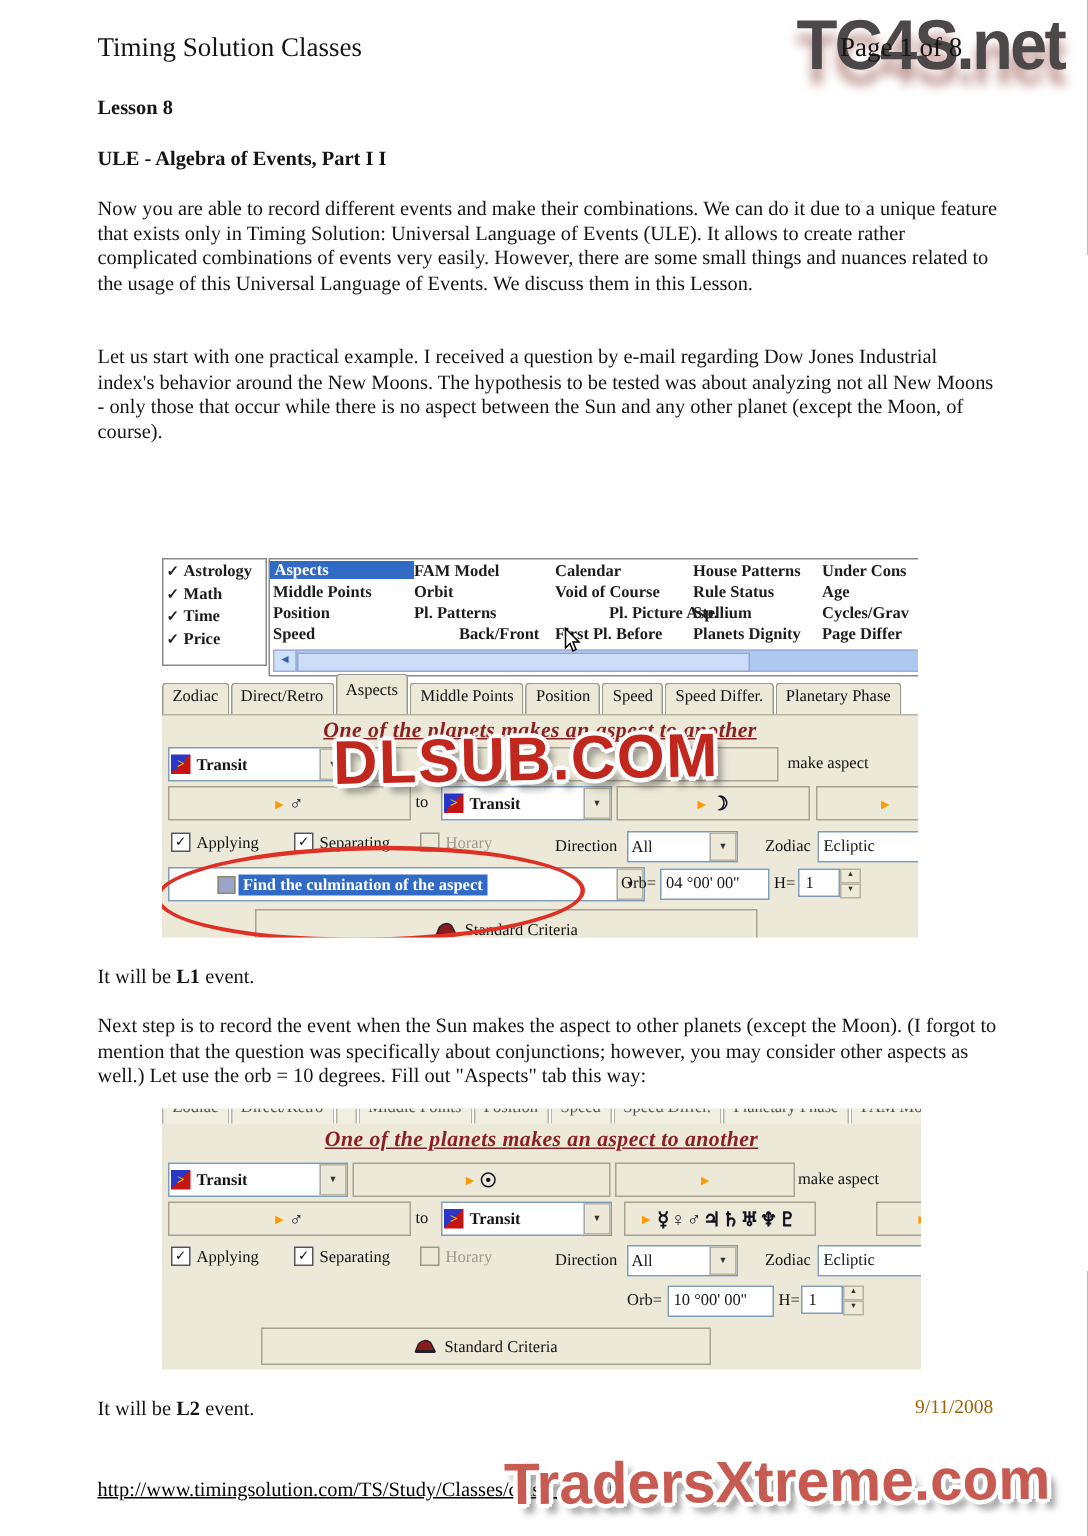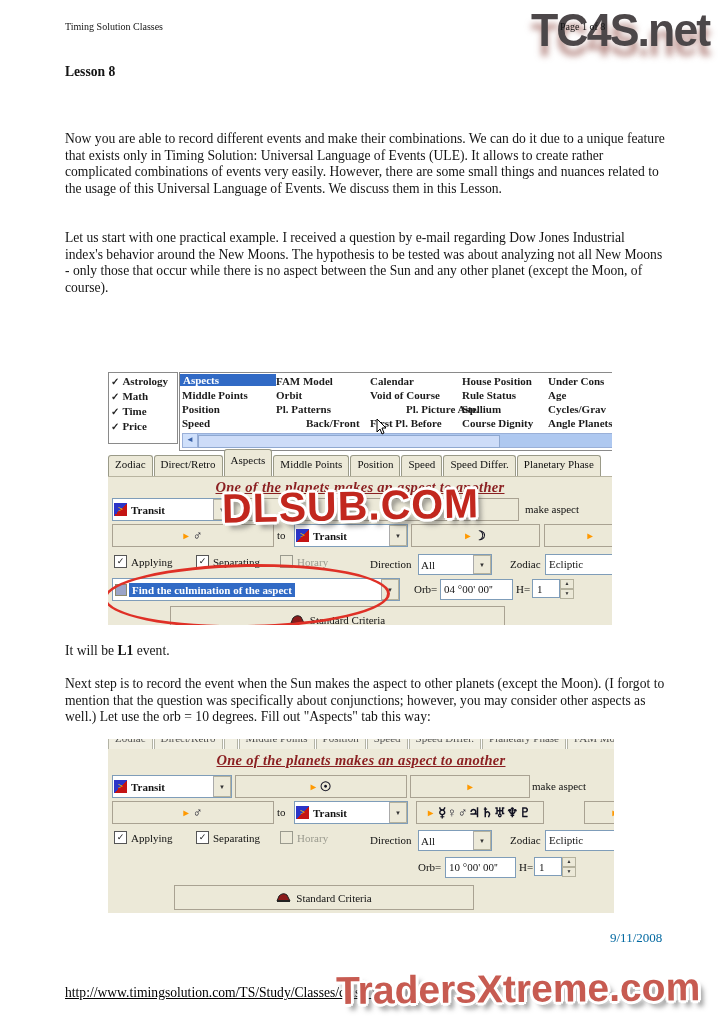--- a/index.html
+++ b/index.html
@@ -1,38 +1,38 @@
 <!DOCTYPE html>
 <html><head>
 <meta charset="utf-8">
 <style>
   html,body{margin:0;padding:0;background:#888;}
   .page{position:relative;width:725px;height:1024px;background:#ffffff;overflow:hidden;
         font-family:"Liberation Serif",serif;color:#141414;}
   .doc-text{position:absolute;font-size:13.6px;line-height:16.6px;width:600px;}
   .b{font-weight:bold;}
-  .hdr{position:absolute;font-size:10px;}
+  .hdr{position:absolute;font-size:18px;}
   
   .wm-top{position:absolute;left:531px;top:2px;font-family:"Liberation Sans",sans-serif;
           font-weight:bold;font-size:47px;letter-spacing:-2px;transform:scaleX(.95);
           transform-origin:left top;color:#4c4749;z-index:3;
           text-shadow:0 10px 7px rgba(150,88,80,.65);}
   .wm-mid{position:absolute;left:222px;top:483px;font-family:"Liberation Sans",sans-serif;
           font-weight:bold;font-size:41px;letter-spacing:1px;color:#c2271e;z-index:6;
           transform:rotate(-1.2deg);
           text-shadow:-2px -2px 0 #fff,2px -2px 0 #fff,-2px 2px 0 #fff,2px 2px 0 #fff,
                       0 -3px 0 #fff,0 3px 0 #fff,-3px 0 0 #fff,3px 0 0 #fff,
                       5px 6px 5px rgba(70,70,70,.55);}
   .wm-bot{position:absolute;left:336px;top:967px;font-family:"Liberation Sans",sans-serif;
           font-weight:bold;font-size:39px;letter-spacing:0px;color:#c75b51;z-index:6;
           transform:rotate(-.6deg);
           text-shadow:-2px -2px 0 #fff,2px -2px 0 #fff,-2px 2px 0 #fff,2px 2px 0 #fff,
                       0 -3px 0 #fff,0 3px 0 #fff,-3px 0 0 #fff,3px 0 0 #fff,
                       5px 6px 5px rgba(70,70,70,.6);}
-  .ftr-date{position:absolute;left:610px;top:930px;font-size:13px;color:#0369a1;z-index:1;}
+  .ftr-date{position:absolute;left:610px;top:930px;font-size:13px;color:#a16207;z-index:1;}
   .ftr-link{position:absolute;left:65px;top:985px;font-size:13.6px;color:#000;
             text-decoration:underline;z-index:2;}
   
   .shot{position:absolute;left:108px;font-family:Liberation Serif, serif;overflow:hidden;}
   #shot1{top:372px;width:504px;height:253px;}
   #shot2{top:739px;width:506px;height:174px;background:#ece9d8;}
   .whitebox{position:absolute;background:#fff;border:1px solid #8a8a8a;}
   .mi{position:absolute;font-size:11px;font-weight:bold;color:#1c1c1c;white-space:nowrap;}
   .mi-hl{position:absolute;background:#316ac5;color:#fff;font-size:11px;font-weight:bold;
          padding:0 3px;white-space:nowrap;}
@@ -92,20 +92,21 @@
 </head>
 <body>
 
 <div class="page">
 
   <div class="hdr" style="left:65px;top:21px;">Timing Solution Classes</div>
   <div class="hdr" style="left:560px;top:21px;z-index:4;">Page 1 of 8</div>
   <div class="wm-top">TC4S.net</div>
 
   <div class="doc-text b" style="left:65px;top:64px;">Lesson 8</div>
+  <div class="doc-text b" style="left:65px;top:98px;">ULE - Algebra of Events, Part I I</div>
   <div class="doc-text" style="left:65px;top:131px;">Now you are able to record different events and make their combinations. We can do it due to a unique feature that exists only in Timing Solution: Universal Language of Events (ULE). It allows to create rather complicated combinations of events very easily. However, there are some small things and nuances related to the usage of this Universal Language of Events. We discuss them in this Lesson.</div>
   <div class="doc-text" style="left:65px;top:230px;">Let us start with one practical example. I received a question by e-mail regarding Dow Jones Industrial index's behavior around the New Moons. The hypothesis to be tested was about analyzing not all New Moons - only those that occur while there is no aspect between the Sun and any other planet (except the Moon, of course).</div>
 
   <div class="shot" id="shot1">
 
     <div class="whitebox" style="left:0;top:0;width:68px;height:70px;">
       <div class="cbrow" style="left:2px;top:2px;"><span class="tick">✓</span><span>Astrology</span></div>
       <div class="cbrow" style="left:2px;top:17px;"><span class="tick">✓</span><span>Math</span></div>
       <div class="cbrow" style="left:2px;top:32px;"><span class="tick">✓</span><span>Time</span></div>
       <div class="cbrow" style="left:2px;top:47px;"><span class="tick">✓</span><span>Price</span></div>
@@ -117,28 +118,28 @@
     <div class="mi" style="left:74px;top:31px;">Position</div>
     <div class="mi" style="left:74px;top:45px;">Speed</div>
     <div class="mi" style="left:168px;top:3px;">FAM Model</div>
     <div class="mi" style="left:168px;top:17px;">Orbit</div>
     <div class="mi" style="left:168px;top:31px;">Pl. Patterns</div>
     <div class="mi" style="left:168px;top:45px;padding-left:30px;">Back/Front</div>
     <div class="mi" style="left:262px;top:3px;">Calendar</div>
     <div class="mi" style="left:262px;top:17px;">Void of Course</div>
     <div class="mi" style="left:262px;top:31px;margin-left:36px;">Pl. Picture Asp.</div>
     <div class="mi" style="left:262px;top:45px;">First Pl. Before</div>
-    <div class="mi" style="left:354px;top:3px;">House Position</div>
+    <div class="mi" style="left:354px;top:3px;">House Patterns</div>
     <div class="mi" style="left:354px;top:17px;">Rule Status</div>
     <div class="mi" style="left:354px;top:31px;">Stellium</div>
-    <div class="mi" style="left:354px;top:45px;">Course Dignity</div>
+    <div class="mi" style="left:354px;top:45px;">Planets Dignity</div>
     <div class="mi" style="left:440px;top:3px;">Under Cons</div>
     <div class="mi" style="left:440px;top:17px;">Age</div>
     <div class="mi" style="left:440px;top:31px;">Cycles/Grav</div>
-    <div class="mi" style="left:440px;top:45px;">Angle Planets</div>
+    <div class="mi" style="left:440px;top:45px;">Page Differ</div>
 
     <svg class="cursor-svg" style="left:268px;top:46px;" width="12" height="17">
       <polygon points="1,1 1,14 4,11 6,16 8,15 6,10 10,10" fill="#fff" stroke="#000" stroke-width="1"></polygon>
     </svg>
 
     <div class="sb-btn" style="left:74px;top:61px;">◄</div>
     <div class="sb-track" style="left:89px;top:61px;width:415px;">
       <div class="sb-thumb" style="left:0;width:300px;"></div>
     </div>
 
@@ -196,21 +197,21 @@
         <span>Horary</span>
     </div>
     <div class="lbl" style="left:262px;top:186px;">Direction</div>
     <div class="combo" style="left:310px;top:182px;width:72px;height:19px;">
       <span class="txt" style="font-weight:normal;">All</span>
       <span class="drop">▼</span>
     </div>
     <div class="lbl" style="left:402px;top:186px;">Zodiac</div>
     <div class="field" style="left:437px;top:182px;width:90px;">Ecliptic</div>
 
-    <div class="combo" style="left:4px;top:206px;width:286px;">
+    <div class="combo" style="left:4px;top:206px;width:286px;padding-left:30px;">
       <span class="sq" style="background:#9aa4c8;"></span>
       <span class="selblue">Find the culmination of the aspect</span>
       <span class="drop">▼</span>
     </div>
     <div class="ellipse"></div>
     <div class="lbl" style="left:306px;top:211px;">Orb=</div>
     <div class="field" style="left:332px;top:207px;width:68px;">04 °00' 00''</div>
     <div class="lbl" style="left:408px;top:211px;">H=</div>
     <div class="spin" style="left:424px;top:207px;">
       <span class="val">1</span>
@@ -317,18 +318,19 @@
 
     <div class="critbtn" style="left:66px;top:146px;width:298px;height:23px;">
       <svg width="15" height="11">
         <path d="M1,9 L3,4 Q7,0 11,3 L14,9 Z" fill="#8b1a1a" stroke="#222" stroke-width="1"></path>
         <rect x="1" y="8" width="13" height="2" fill="#222"></rect>
       </svg>
       <span>Standard Criteria</span>
     </div>
   </div>
 
+  <div class="doc-text" style="left:65px;top:931px;"><span>It will be </span><span class="b">L2</span><span> event.</span></div>
 
   <div class="ftr-date">9/11/2008</div>
   <a class="ftr-link" href="#">http://www.timingsolution.com/TS/Study/Classes/class_ule_5.h</a>
   <div class="wm-bot">TradersXtreme.com</div>
 
 </div>
 
 </body></html>

